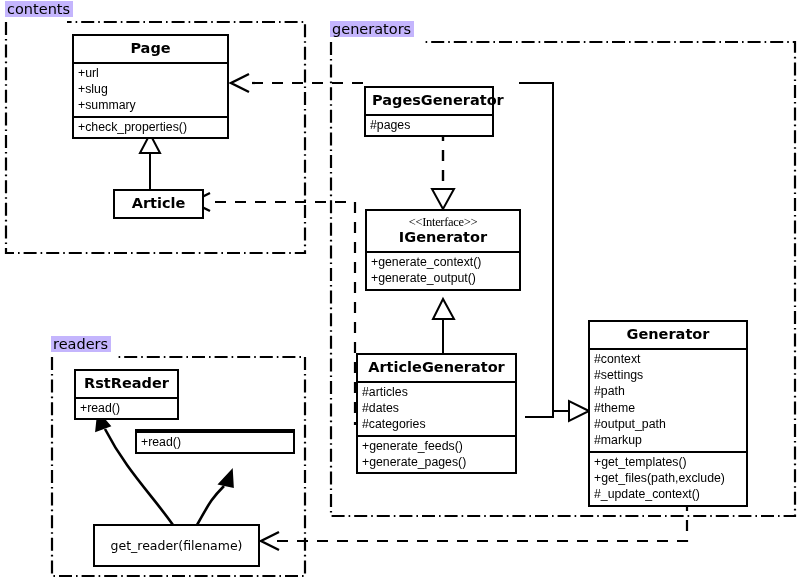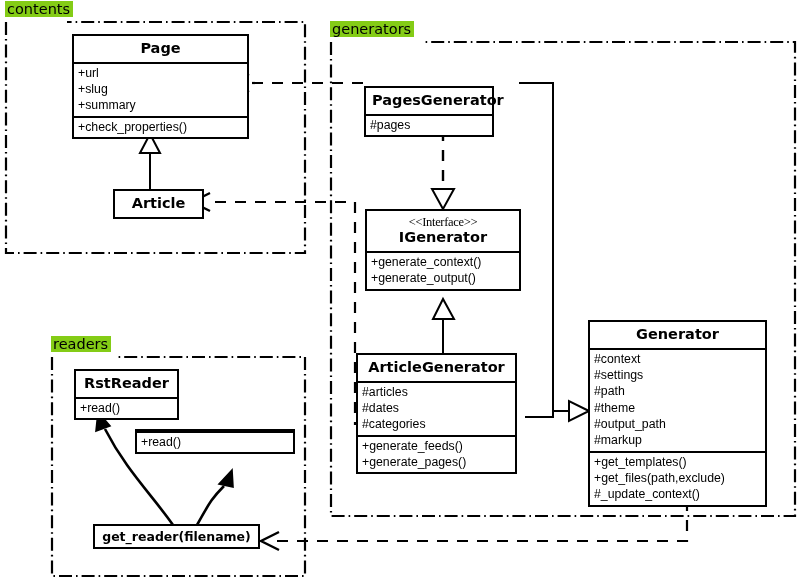--- a/index.html
+++ b/index.html
@@ -78,21 +78,21 @@
     color: #000;
     white-space: nowrap;
   }
 
   
   .pkg-label {
     position: absolute;
     font-family: "DejaVu Sans", sans-serif;
     font-size: 14.5px;
     color: #000;
-    background: #84cc16;
+    background: #c4b5fd;
     padding: 0 3px 0 2px;
     z-index: 6;
     white-space: nowrap;
   }
 </style>
 </head>
 <body>
 
 <div id="canvas">
 
@@ -158,21 +158,21 @@
     <g>
       <path d="M 197 525 C 208 506 210 500 224 486" fill="none" stroke="#000" stroke-width="2.6"></path>
       <polygon points="232,470 219,484 233,487" fill="#000" stroke="#000" stroke-width="1.6"></polygon>
     </g>
   </svg>
 
   <div class="pkg-label" style="left:5px; top:1px;">contents</div>
   <div class="pkg-label" style="left:330px; top:21px;">generators</div>
   <div class="pkg-label" style="left:51px; top:336px;">readers</div>
 
-  <div class="uml-box" style="left:72px; top:34px; width:177px;">
+  <div class="uml-box" style="left:72px; top:34px; width:157px;">
     <div class="uml-title">Page</div>
     <div class="uml-compartment">
       <div class="uml-item">+url</div>
       <div class="uml-item">+slug</div>
       <div class="uml-item">+summary</div>
     </div>
     <div class="uml-compartment">
       <div class="uml-item">+check_properties()</div>
     </div>
   </div>
@@ -205,21 +205,21 @@
       <div class="uml-item">#articles</div>
       <div class="uml-item">#dates</div>
       <div class="uml-item">#categories</div>
     </div>
     <div class="uml-compartment">
       <div class="uml-item">+generate_feeds()</div>
       <div class="uml-item">+generate_pages()</div>
     </div>
   </div>
 
-  <div class="uml-box" style="left:588px; top:320px; width:179px;">
+  <div class="uml-box" style="left:588px; top:320px; width:160px;">
     <div class="uml-title">Generator</div>
     <div class="uml-compartment">
       <div class="uml-item">#context</div>
       <div class="uml-item">#settings</div>
       <div class="uml-item">#path</div>
       <div class="uml-item">#theme</div>
       <div class="uml-item">#output_path</div>
       <div class="uml-item">#markup</div>
     </div>
     <div class="uml-compartment">
@@ -235,17 +235,17 @@
       <div class="uml-item">+read()</div>
     </div>
   </div>
 
   <div class="uml-box" style="left:135px; top:429px; width:160px;">
     <div class="uml-compartment">
       <div class="uml-item">+read()</div>
     </div>
   </div>
 
-  <div class="plain-box" style="left:93px; top:524px; width:167px; height:25px;font-weight:bold;">
+  <div class="plain-box" style="left:93px; top:524px; width:167px; height:43px;">
     <span class="plain-box-label">get_reader(filename)</span>
   </div>
 
 </div>
 
 </body></html>

